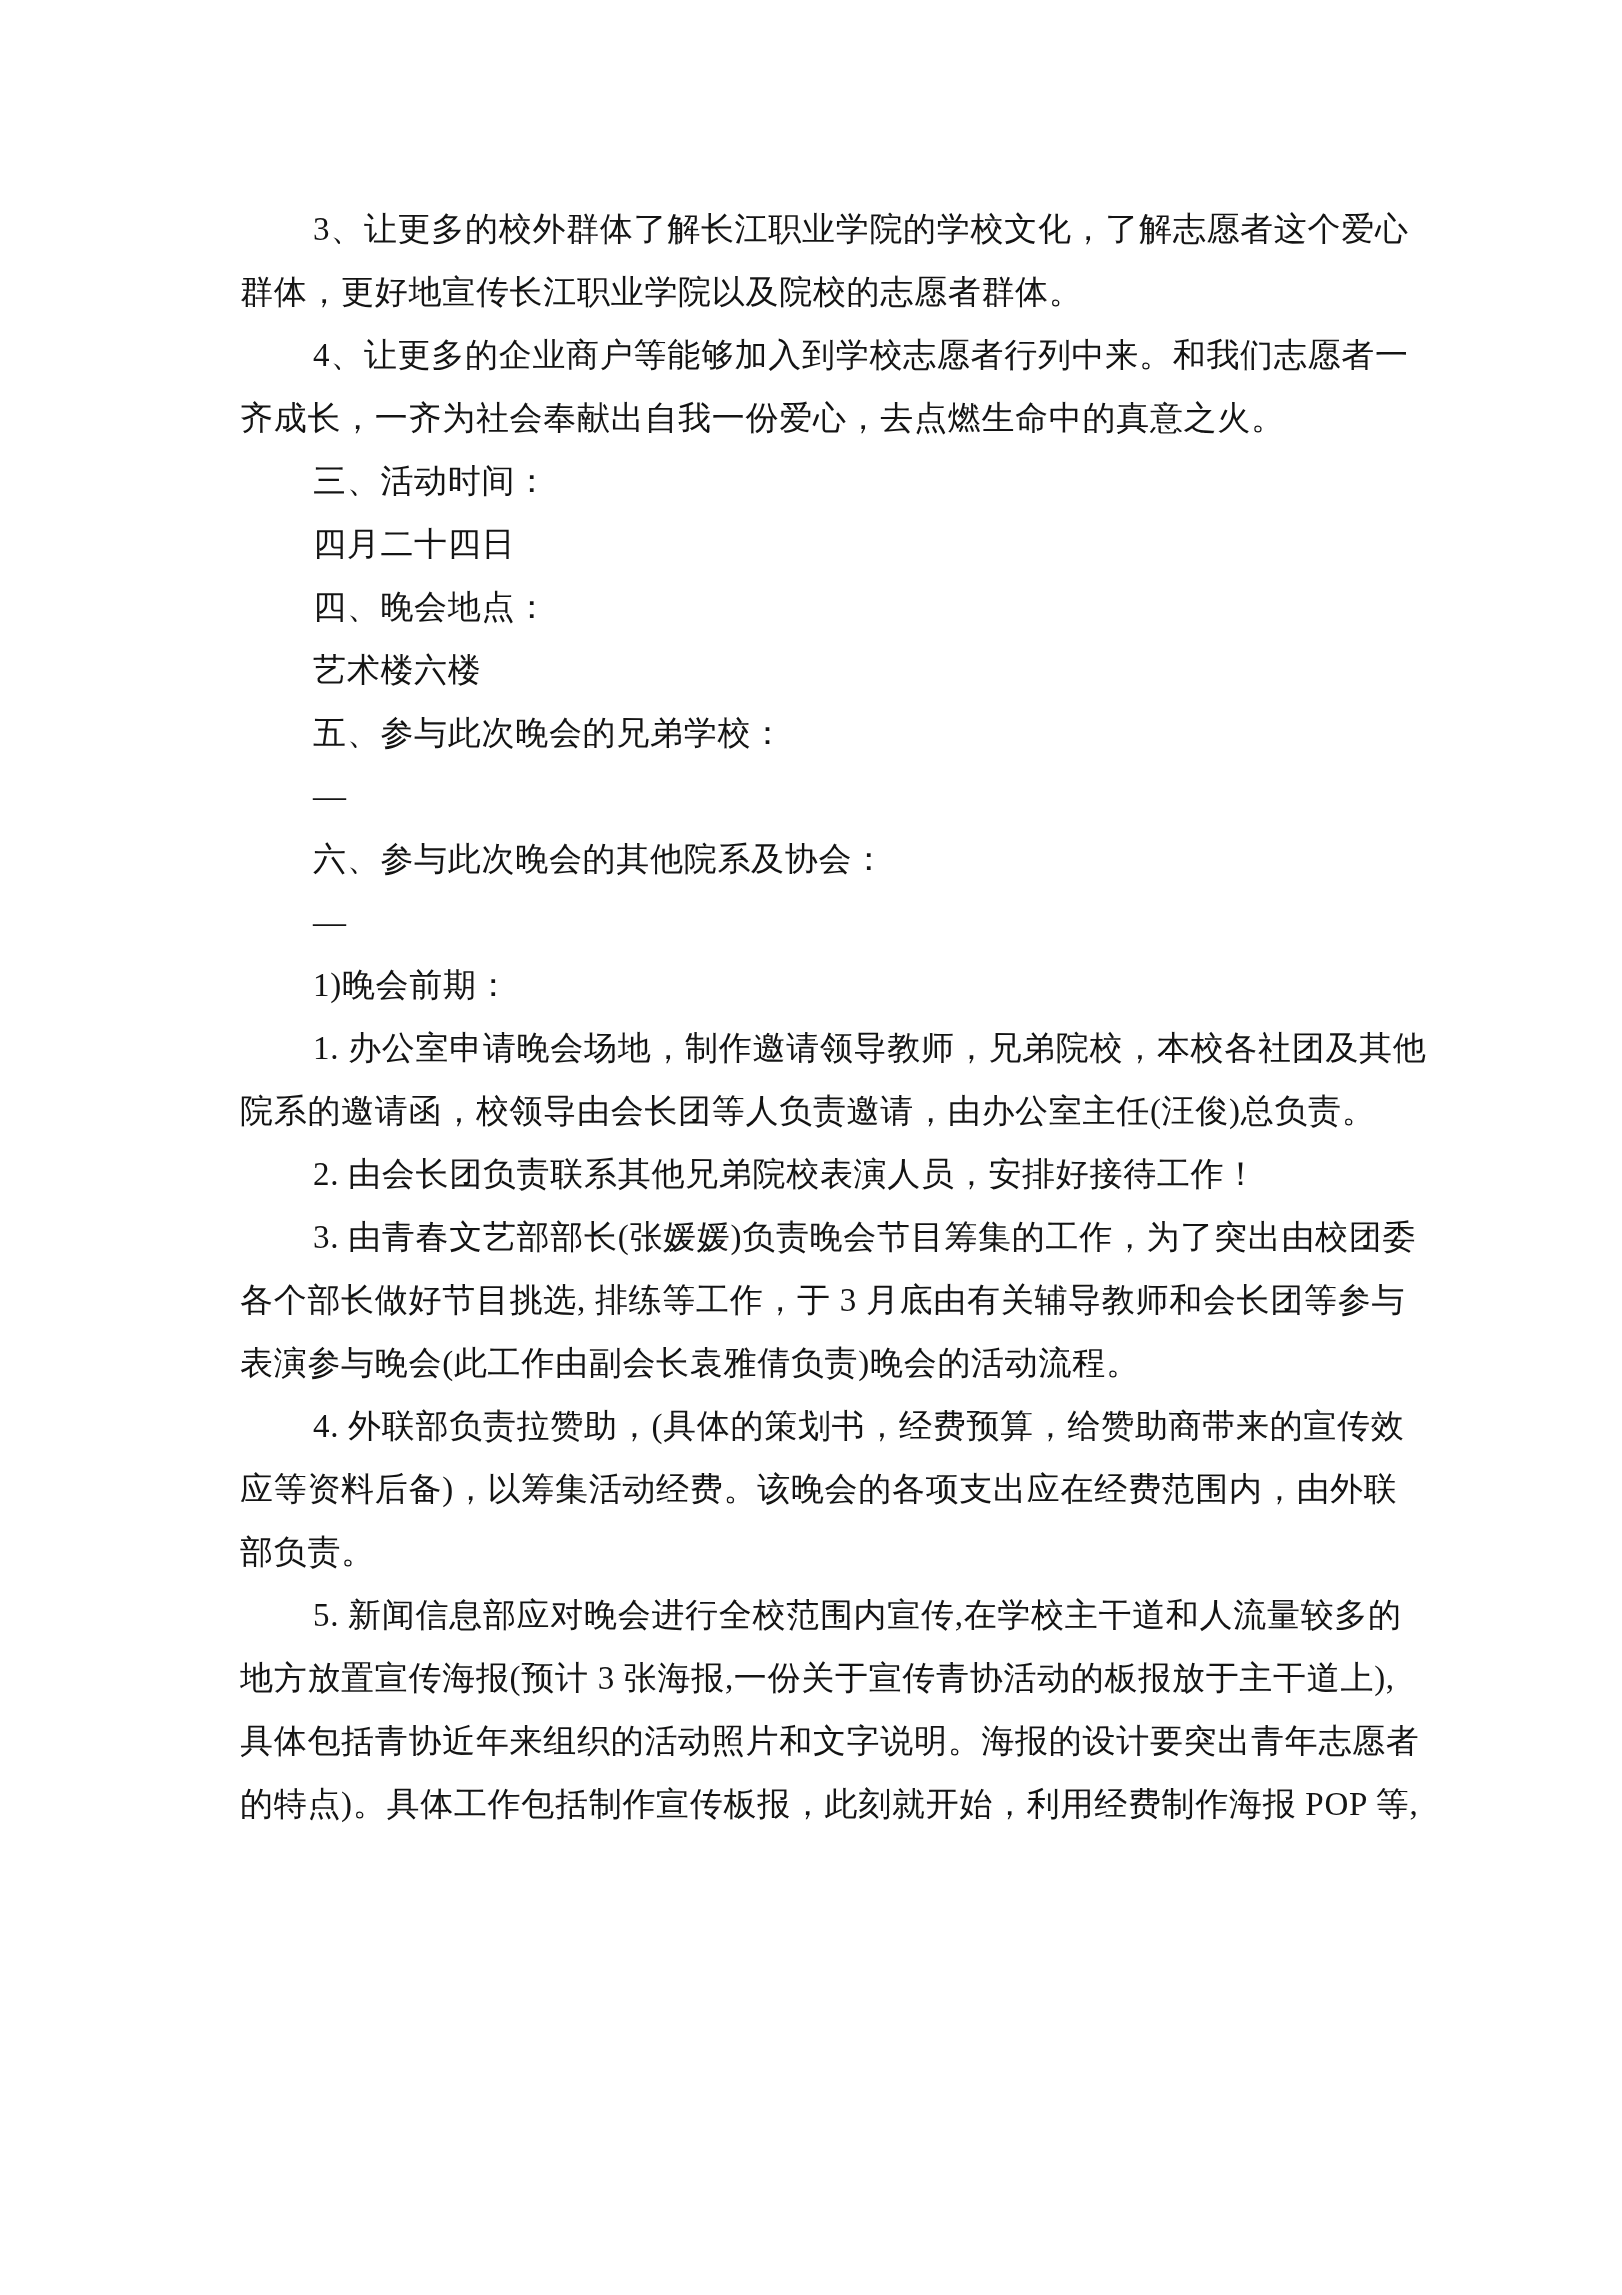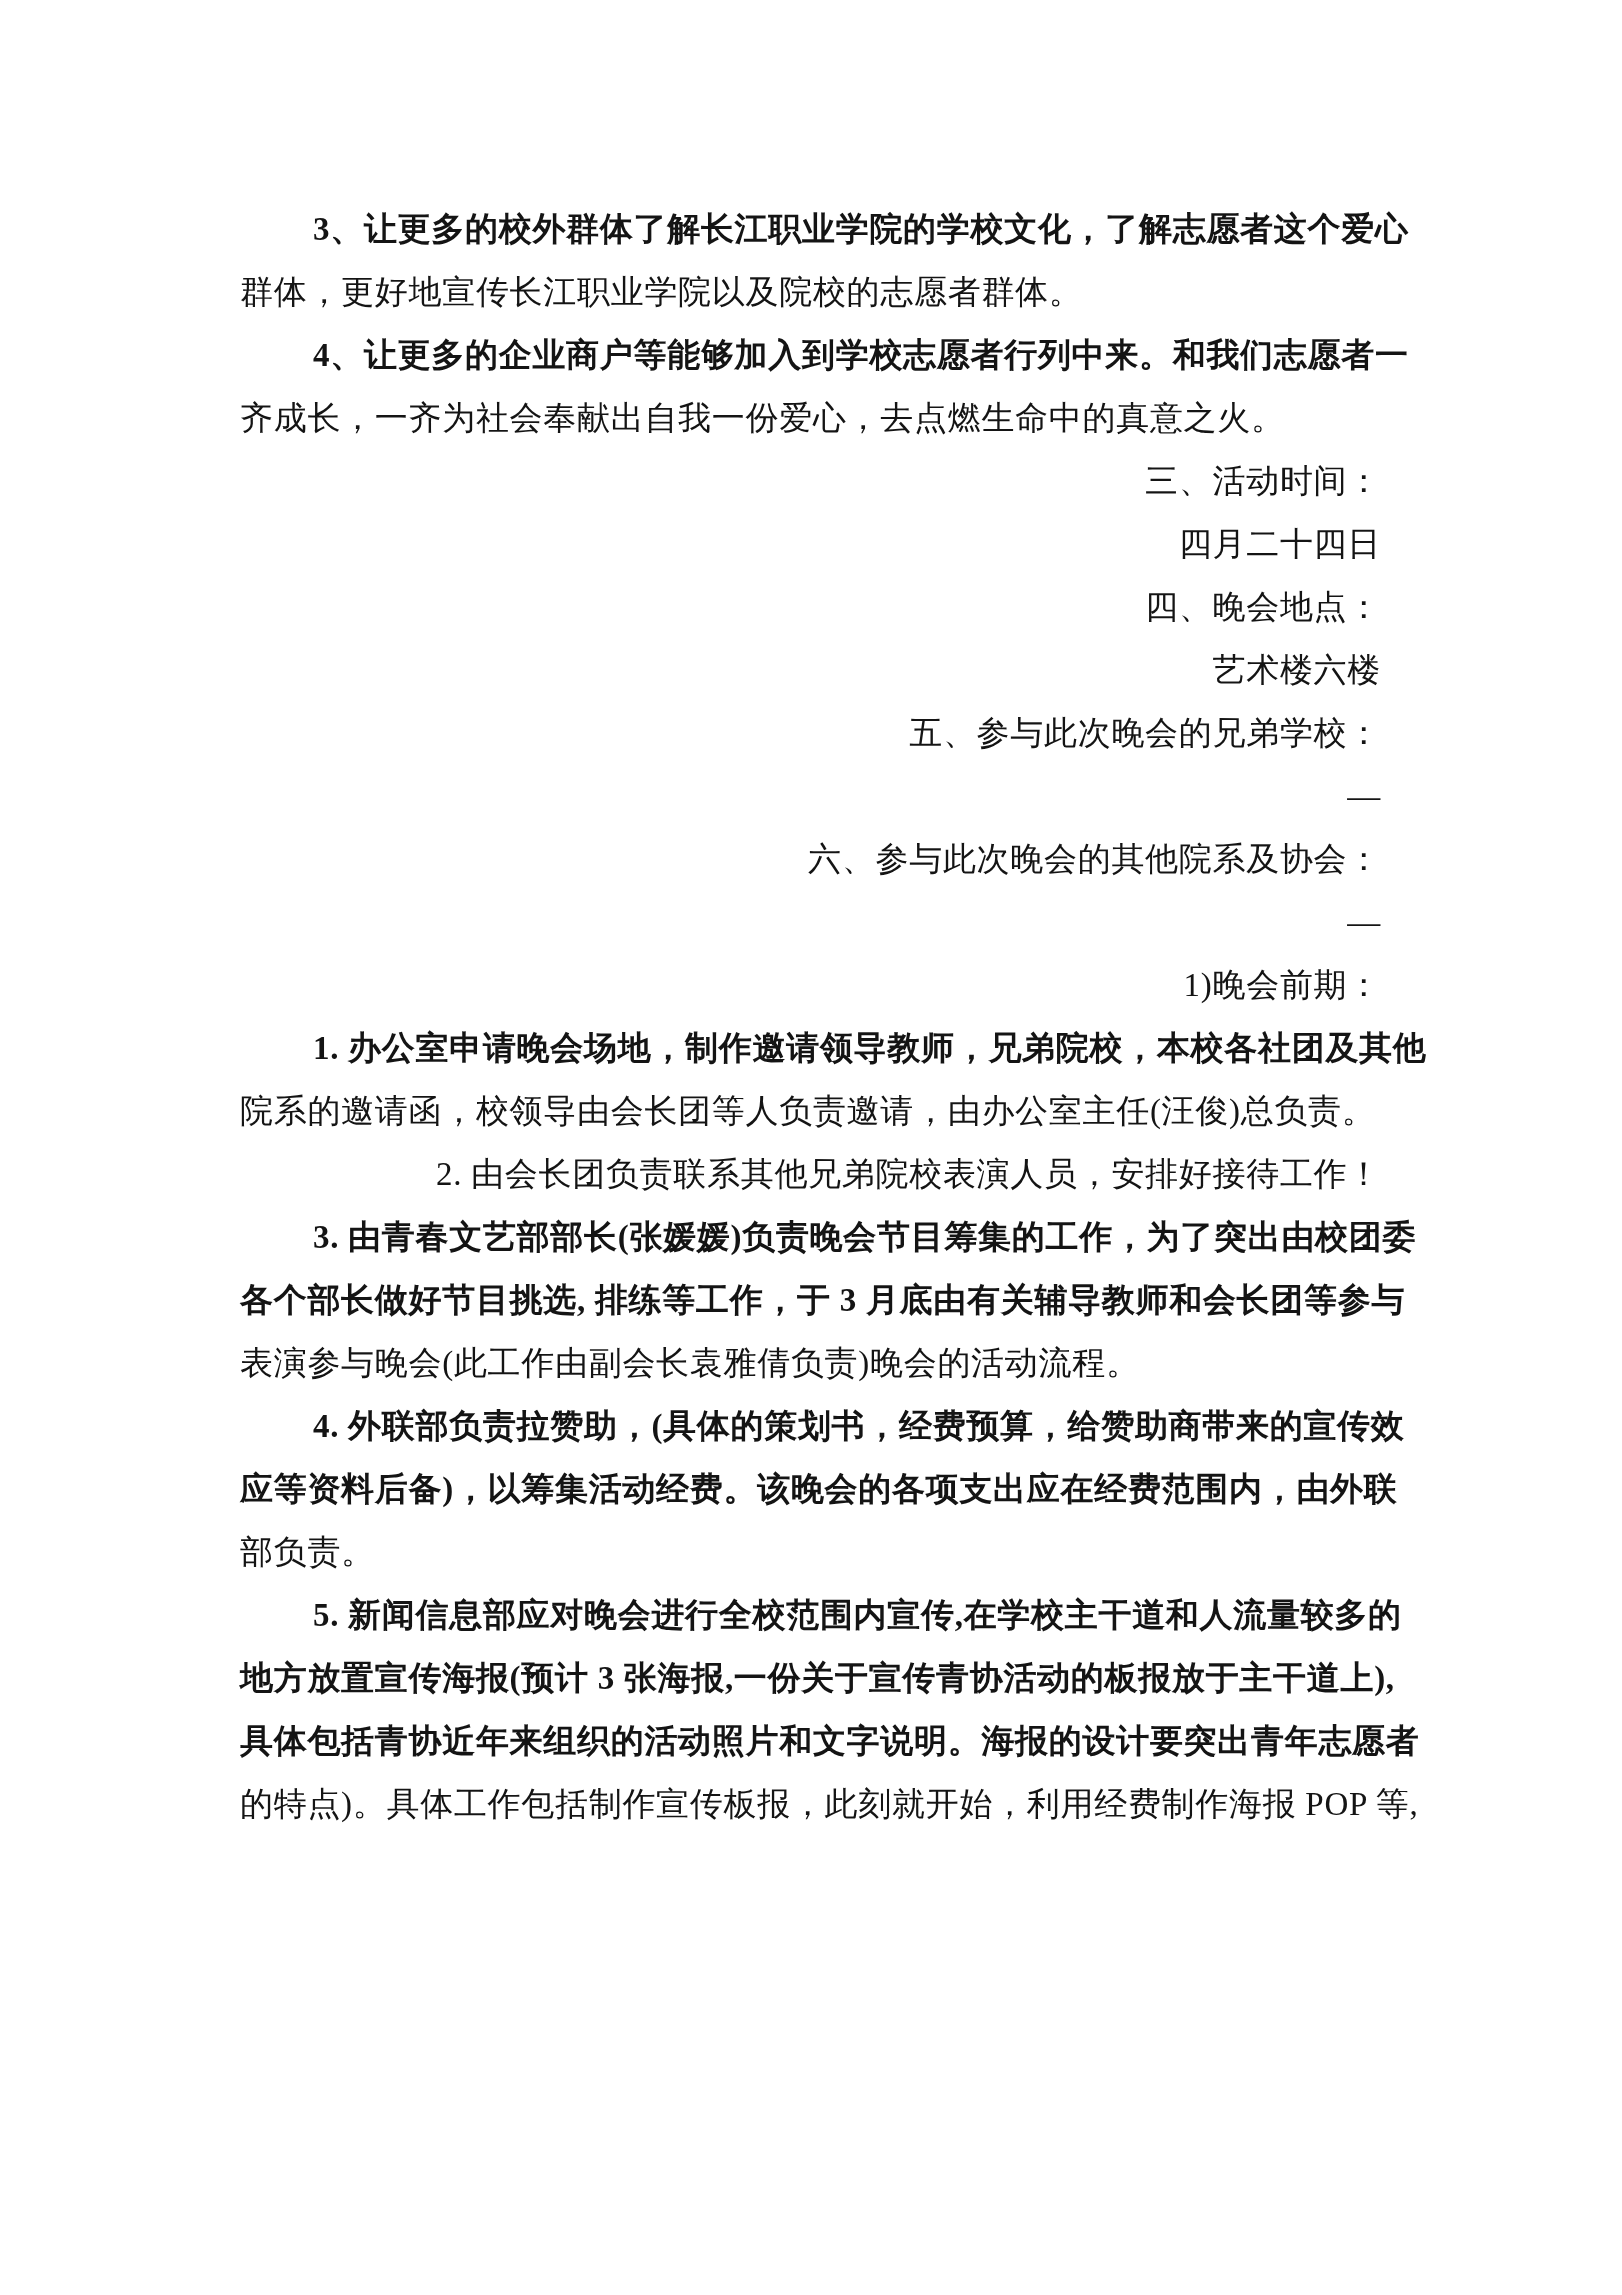--- a/index.html
+++ b/index.html
@@ -31,28 +31,26 @@
     height: 63px;
     line-height: 63px;
     font-size: 33px;
     color: #141414;
     font-family: "Liberation Serif", "DejaVu Serif", serif;
     white-space: nowrap;
     letter-spacing: 0.7px;
   }
   .line.indent {
     padding-left: 73px;
-    text-align: right;
   }
   
   .line.fill {
     text-align: justify;
     text-align-last: justify;
     text-justify: inter-character;
-    font-weight: bold;
   }
 </style>
 </head>
 <body>
 
 <div class="page">
   <div class="textcol">
     <div class="line indent fill">3、让更多的校外群体了解长江职业学院的学校文化，了解志愿者这个爱心</div>
     <div class="line">群体，更好地宣传长江职业学院以及院校的志愿者群体。</div>
     <div class="line indent fill">4、让更多的企业商户等能够加入到学校志愿者行列中来。和我们志愿者一</div>

